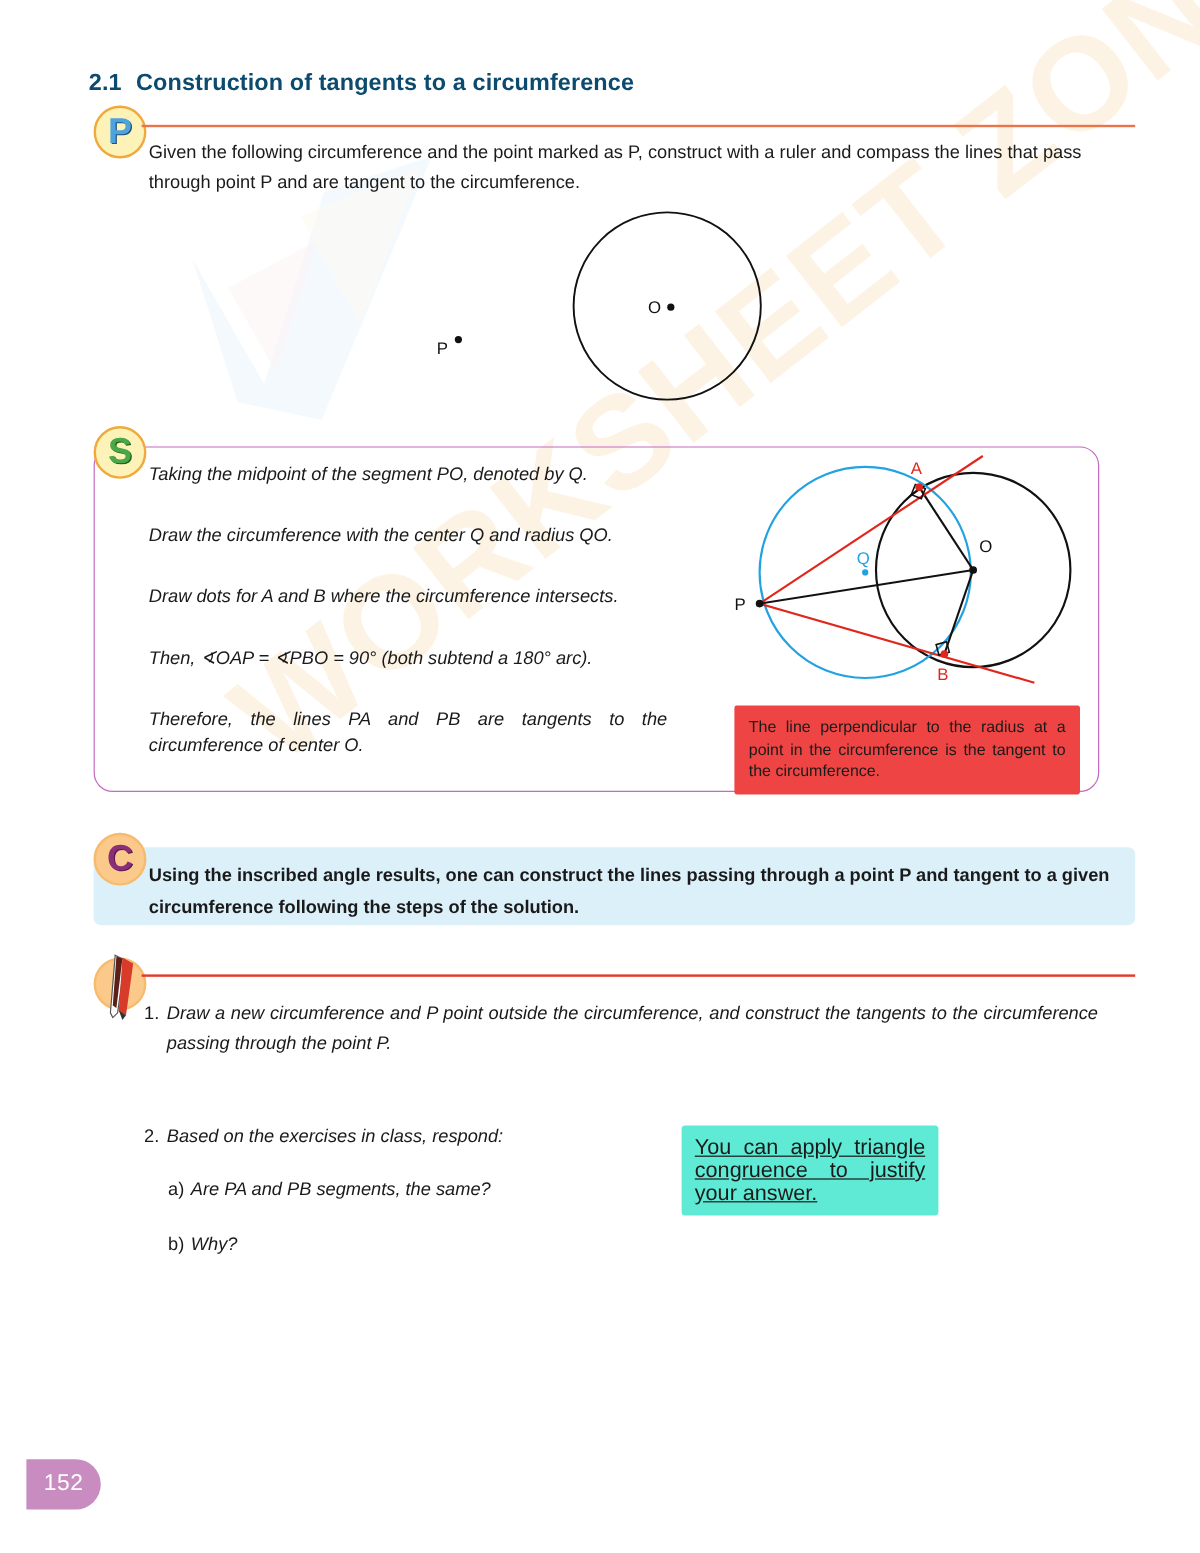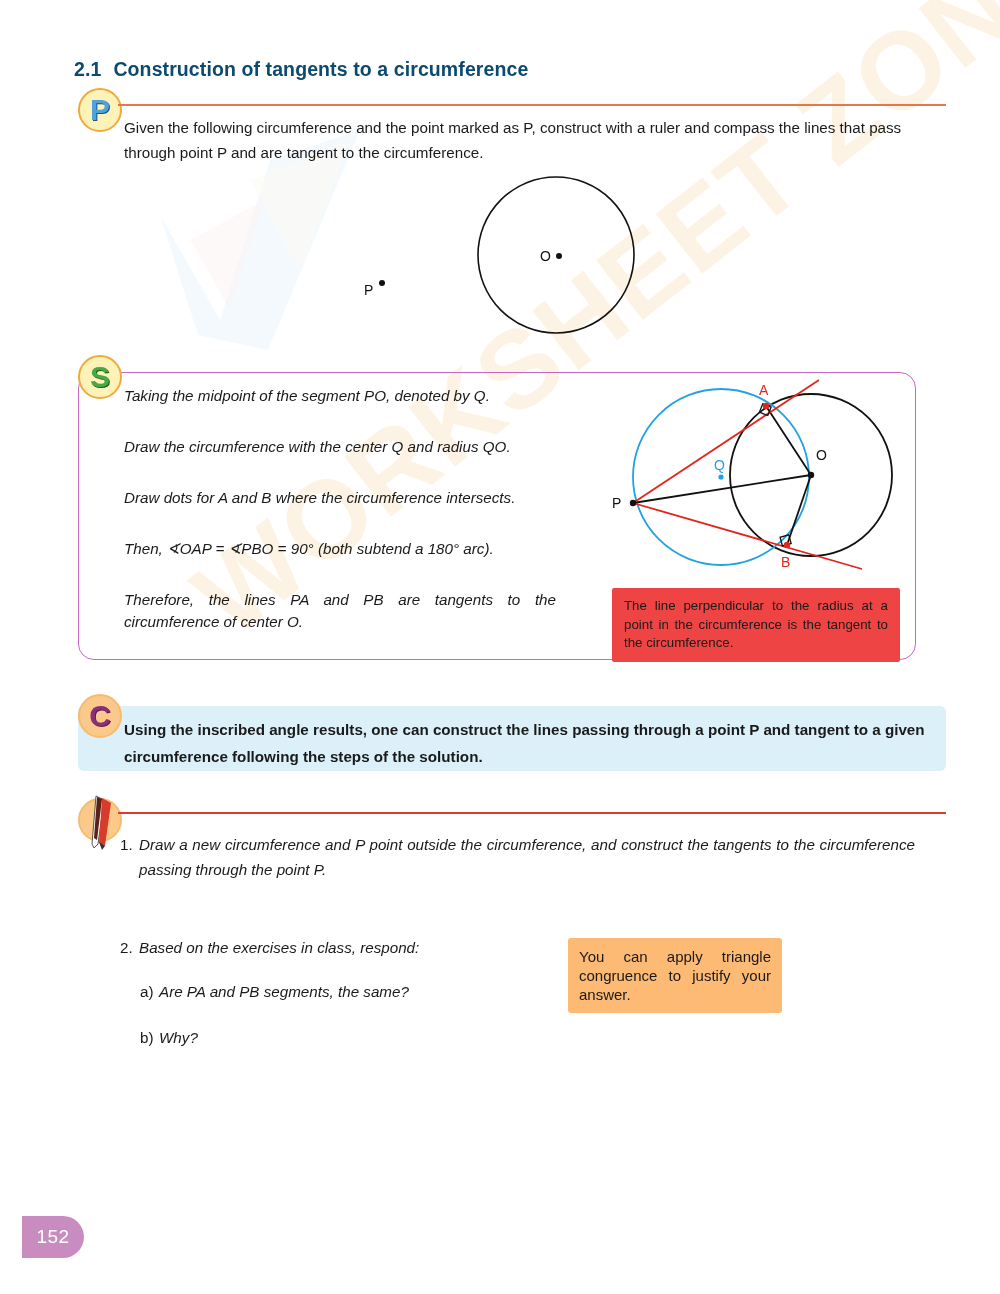--- a/index.html
+++ b/index.html
@@ -222,26 +222,27 @@
   .ex2a { left: 140px; top: 979px; width: 420px; }
   .ex2b { left: 140px; top: 1025px; width: 420px; }
 
   .hint-teal {
     position: absolute;
     left: 568px;
     top: 938px;
     width: 214px;
     padding: 9px 11px;
     box-sizing: border-box;
-    background: #fdba74;
-    font-size: 15px;
+    background: #5eead4;
+    font-size: 18px;
     line-height: 19px;
     color: #1a1a1a;
     text-align: justify;
     border-radius: 3px;
+    text-decoration: underline;
   }
 
   
   .pagenum {
     position: absolute;
     left: 22px;
     top: 1216px;
     width: 62px;
     height: 42px;
     background: #c98cc0;

